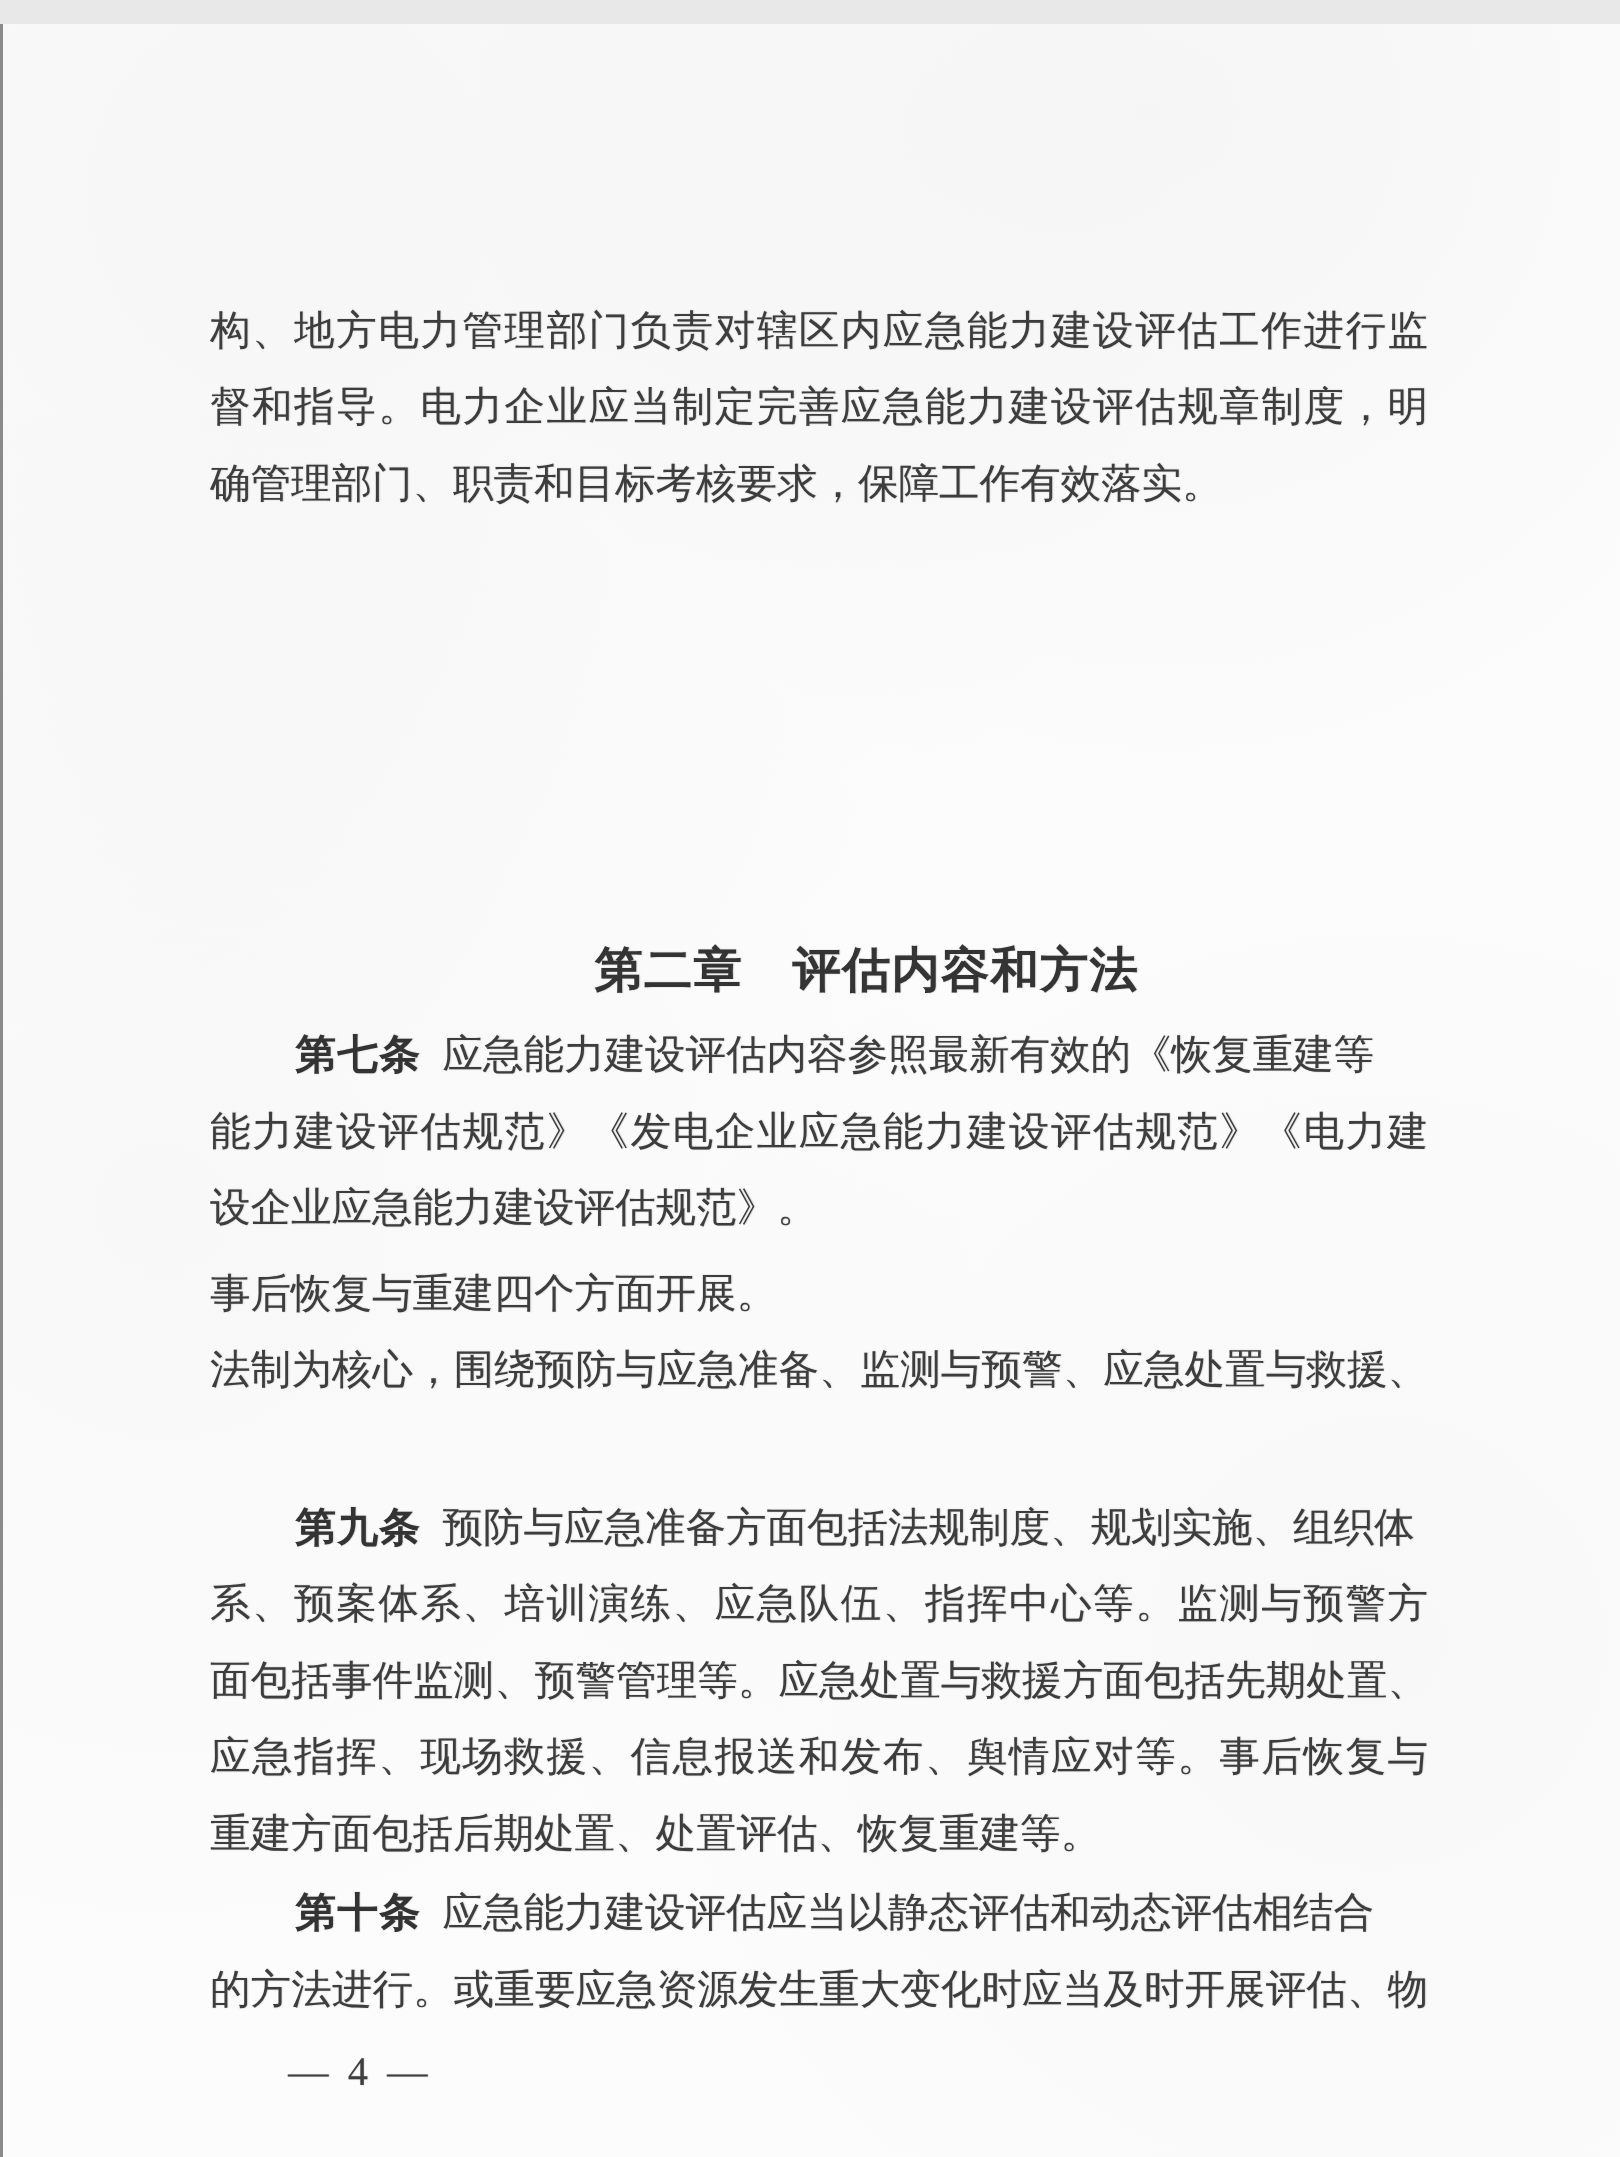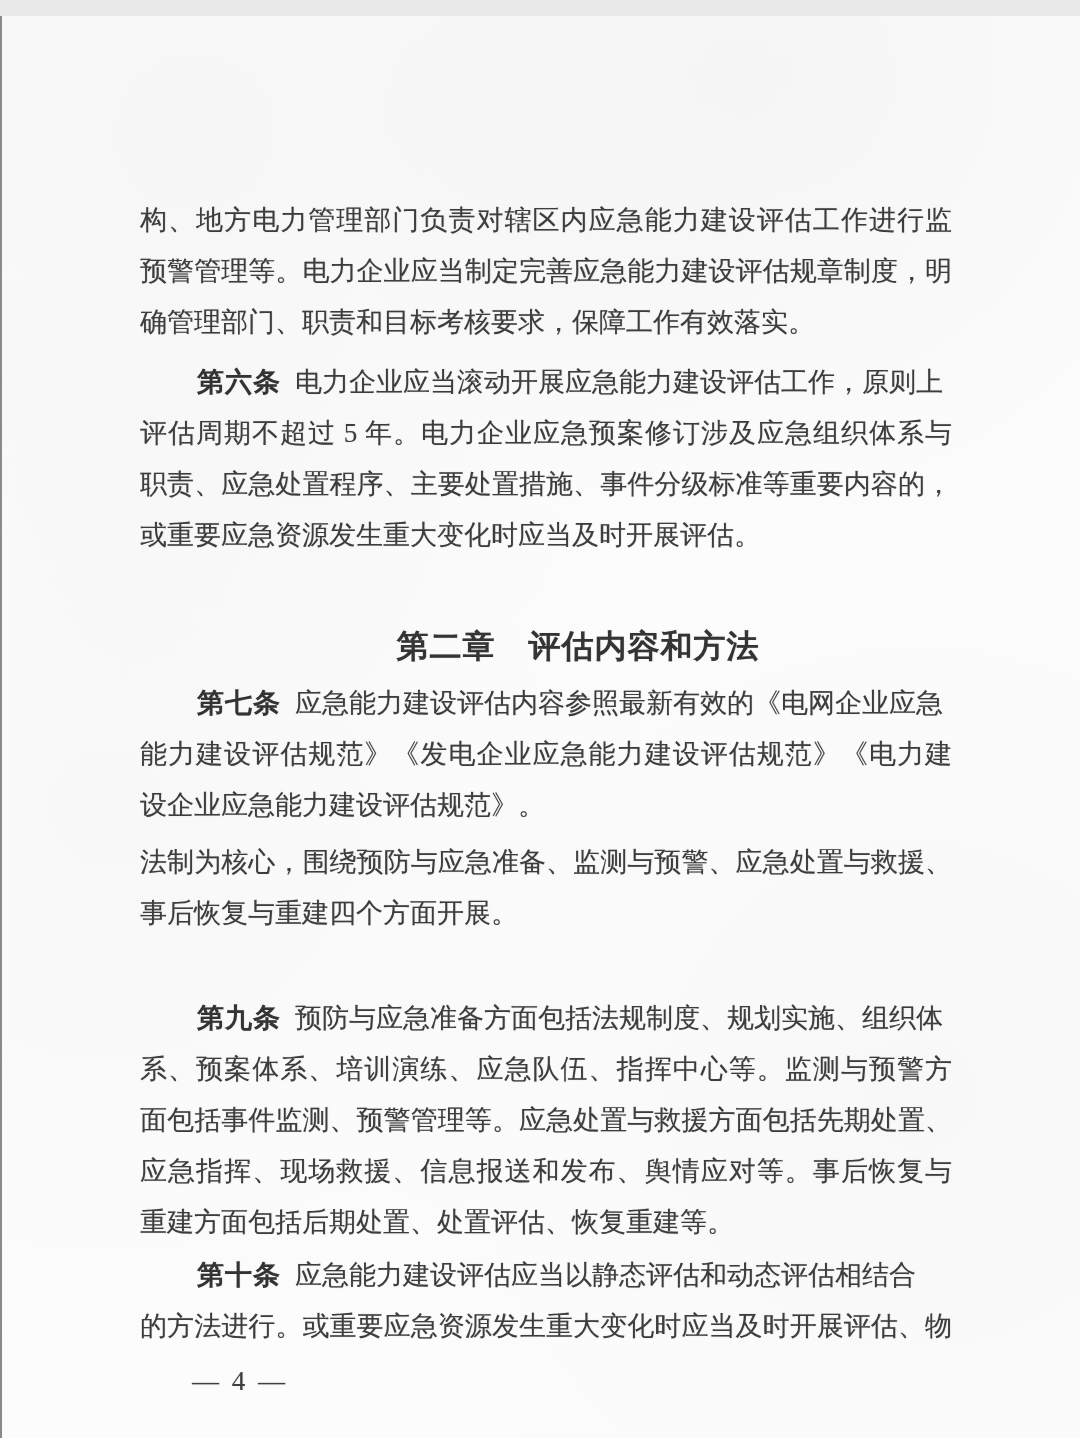--- a/index.html
+++ b/index.html
@@ -53,42 +53,36 @@
 </head>
 <body>
 
 <div class="page">
   <div class="edge-line"></div>
 
   <div class="body-text">
 
     <section class="para" style="top:179px">
       <div class="ln fill">构、地方电力管理部门负责对辖区内应急能力建设评估工作进行监</div>
-      <div class="ln fill">预警管理等。电力企业应当制定完善应急能力建设评估规章制度，明</div>
+      <div class="ln fill">督和指导。电力企业应当制定完善应急能力建设评估规章制度，明</div>
       <div class="ln end">确管理部门、职责和目标考核要求，保障工作有效落实。</div>
     </section>
 
-    <section class="para" style="top:341px">
-      <div class="ln end indent"><b class="art">第六条</b><span>电力企业应当滚动开展应急能力建设评估工作，原则上</span></div>
-      <div class="ln fill">评估周期不超过 5 年。电力企业应急预案修订涉及应急组织体系与</div>
-      <div class="ln fill">职责、应急处置程序、主要处置措施、事件分级标准等重要内容的，</div>
-      <div class="ln end">或重要应急资源发生重大变化时应当及时开展评估。</div>
-    </section>
 
     <h2 class="chapter" style="top:610px">第二章　评估内容和方法</h2>
 
     <section class="para" style="top:662px">
-      <div class="ln end indent"><b class="art">第七条</b><span>应急能力建设评估内容参照最新有效的《电网企业应急</span></div>
+      <div class="ln end indent"><b class="art">第七条</b><span>应急能力建设评估内容参照最新有效的《恢复重建等</span></div>
       <div class="ln fill">能力建设评估规范》《发电企业应急能力建设评估规范》《电力建</div>
       <div class="ln end">设企业应急能力建设评估规范》。</div>
     </section>
 
     <section class="para" style="top:821px">
+      <div class="ln end">事后恢复与重建四个方面开展。</div>
       <div class="ln fill">法制为核心，围绕预防与应急准备、监测与预警、应急处置与救援、</div>
-      <div class="ln end">事后恢复与重建四个方面开展。</div>
     </section>
 
     <section class="para" style="top:977px">
       <div class="ln end indent"><b class="art">第九条</b><span>预防与应急准备方面包括法规制度、规划实施、组织体</span></div>
       <div class="ln fill">系、预案体系、培训演练、应急队伍、指挥中心等。监测与预警方</div>
       <div class="ln fill">面包括事件监测、预警管理等。应急处置与救援方面包括先期处置、</div>
       <div class="ln fill">应急指挥、现场救援、信息报送和发布、舆情应对等。事后恢复与</div>
       <div class="ln end">重建方面包括后期处置、处置评估、恢复重建等。</div>
     </section>
 

